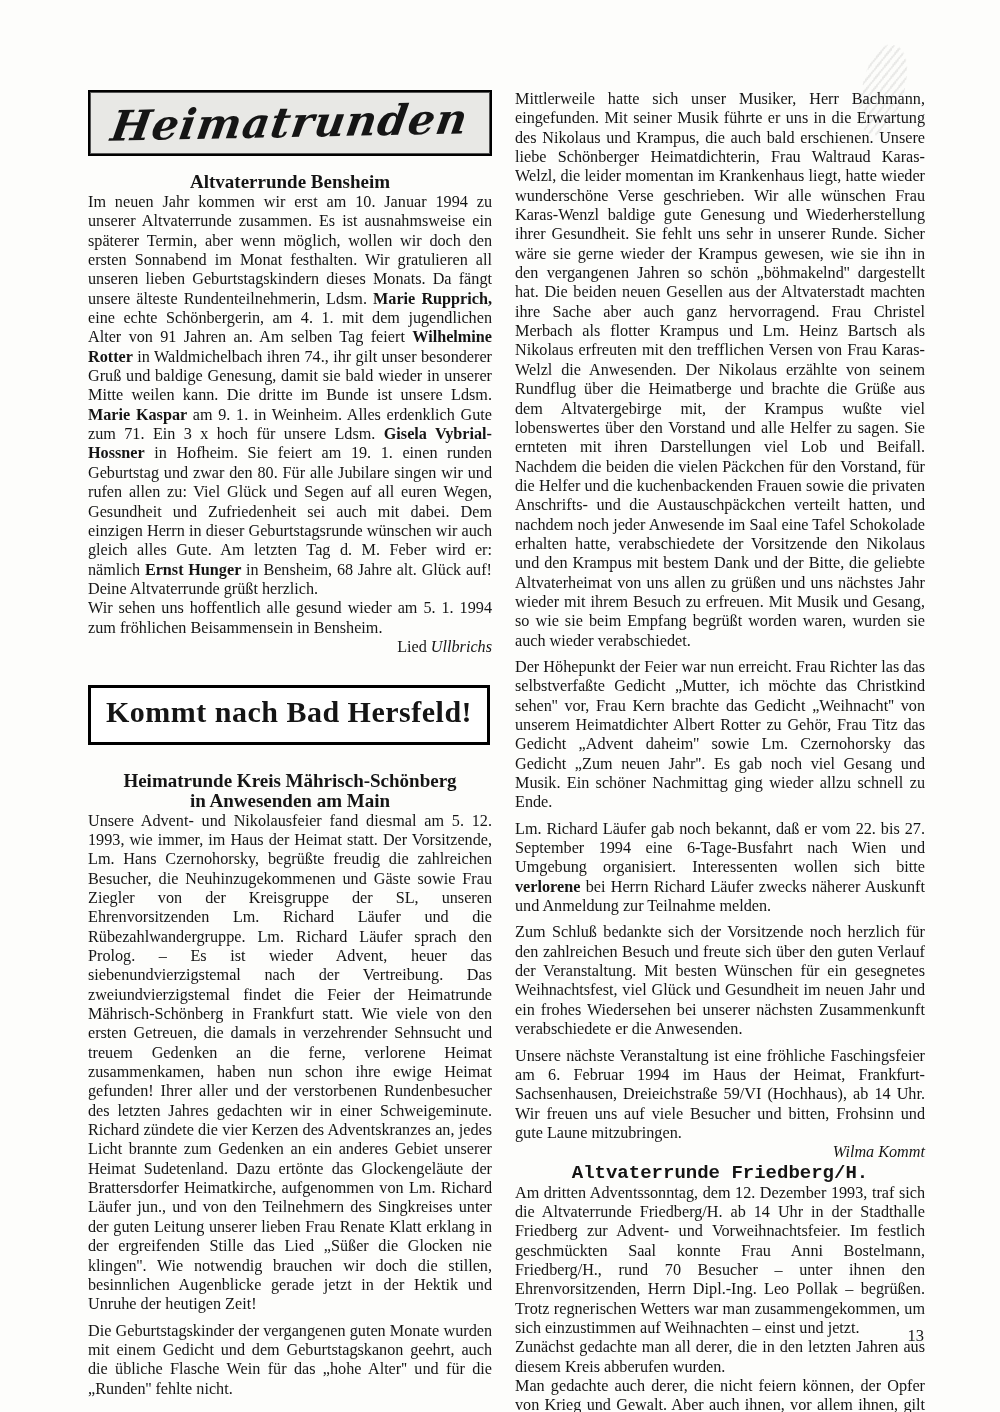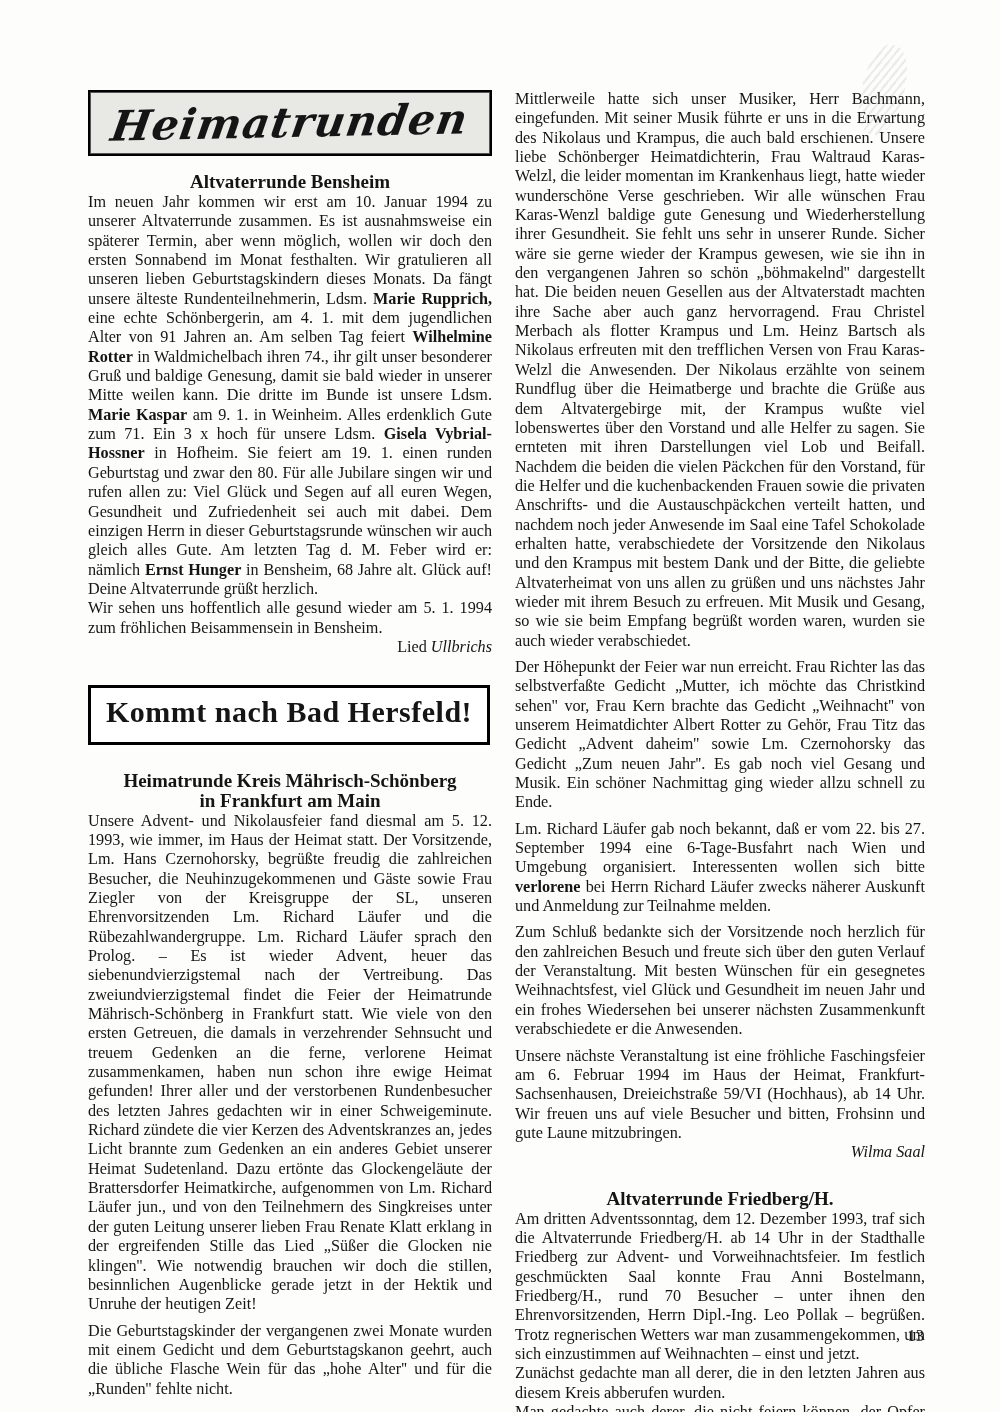--- a/index.html
+++ b/index.html
@@ -41,21 +41,21 @@
     font-size:42px;
     letter-spacing:1px;
     transform:skewX(-10deg) rotate(-1.2deg);
     white-space:nowrap;
   }
 
   .sec-heading{
     text-align:center;font-weight:bold;font-size:19px;
     margin:0 0 1px 0;line-height:20px;
   }
-  .sec-heading.mt{margin-top:26px;}
+  .sec-heading.mt{font-family:Liberation Mono, monospace;}
   .sig-line{text-align:right;}
 
   .banner{
     border:3px solid #000;
     margin:28px 2px 26px 0;
     padding:14px 4px;
     text-align:center;
     background:#fff;
   }
   .banner-text{
@@ -96,36 +96,36 @@
       <p><span>Im neuen Jahr kommen wir erst am 10. Januar 1994 zu unserer Altvaterrunde zusammen. Es ist ausnahmsweise ein späterer Termin, aber wenn möglich, wollen wir doch den ersten Sonnabend im Monat festhalten. Wir gratulieren all unseren lieben Geburtstagskindern dieses Monats. Da fängt unsere älteste Rundenteilnehmerin, Ldsm. </span><b>Marie Rupprich,</b><span> eine echte Schönbergerin, am 4. 1. mit dem jugendlichen Alter von 91 Jahren an. Am selben Tag feiert </span><b>Wilhelmine Rotter</b><span> in Waldmichelbach ihren 74., ihr gilt unser besonderer Gruß und baldige Genesung, damit sie bald wieder in unserer Mitte weilen kann. Die dritte im Bunde ist unsere Ldsm. </span><b>Marie Kaspar</b><span> am 9. 1. in Weinheim. Alles erdenklich Gute zum 71. Ein 3 x hoch für unsere Ldsm. </span><b>Gisela Vybrial-Hossner</b><span> in Hofheim. Sie feiert am 19. 1. einen runden Geburtstag und zwar den 80. Für alle Jubilare singen wir und rufen allen zu: Viel Glück und Segen auf all euren Wegen, Gesundheit und Zufriedenheit sei auch mit dabei. Dem einzigen Herrn in dieser Geburtstagsrunde wünschen wir auch gleich alles Gute. Am letzten Tag d. M. Feber wird er: nämlich </span><b>Ernst Hunger</b><span> in Bensheim, 68 Jahre alt. Glück auf! Deine Altvaterrunde grüßt herzlich.</span></p>
       <p>Wir sehen uns hoffentlich alle gesund wieder am 5. 1. 1994 zum fröhlichen Beisammensein in Bensheim.</p>
       <p class="sig-line"><span>Lied </span><i>Ullbrichs</i></p>
     </section>
 
     <div class="banner">
       <span class="banner-text">Kommt nach Bad Hersfeld!</span>
     </div>
 
     <section>
-      <h3 class="sec-heading"><span>Heimatrunde Kreis Mährisch-Schönberg</span><br><span>in Frankfurt am Main</span></h3>
+      <h3 class="sec-heading"><span>Heimatrunde Kreis Mährisch-Schönberg</span><br><span>in Anwesenden am Main</span></h3>
       <p>Unsere Advent- und Nikolausfeier fand diesmal am 5. 12. 1993, wie immer, im Haus der Heimat statt. Der Vorsitzende, Lm. Hans Czernohorsky, begrüßte freudig die zahlreichen Besucher, die Neuhinzugekommenen und Gäste sowie Frau Ziegler von der Kreisgruppe der SL, unseren Ehrenvorsitzenden Lm. Richard Läufer und die Rübezahlwandergruppe. Lm. Richard Läufer sprach den Prolog. – Es ist wieder Advent, heuer das siebenundvierzigstemal nach der Vertreibung. Das zweiundvierzigstemal findet die Feier der Heimatrunde Mährisch-Schönberg in Frankfurt statt. Wie viele von den ersten Getreuen, die damals in verzehrender Sehnsucht und treuem Gedenken an die ferne, verlorene Heimat zusammenkamen, haben nun schon ihre ewige Heimat gefunden! Ihrer aller und der verstorbenen Rundenbesucher des letzten Jahres gedachten wir in einer Schweigeminute. Richard zündete die vier Kerzen des Adventskranzes an, jedes Licht brannte zum Gedenken an ein anderes Gebiet unserer Heimat Sudetenland. Dazu ertönte das Glockengeläute der Brattersdorfer Heimatkirche, aufgenommen von Lm. Richard Läufer jun., und von den Teilnehmern des Singkreises unter der guten Leitung unserer lieben Frau Renate Klatt erklang in der ergreifenden Stille das Lied „Süßer die Glocken nie klingen''. Wie notwendig brauchen wir doch die stillen, besinnlichen Augenblicke gerade jetzt in der Hektik und Unruhe der heutigen Zeit!</p>
-      <p class="gap">Die Geburtstagskinder der vergangenen zwei Monate wurden mit einem Gedicht und dem Geburtstagskanon geehrt, auch die übliche Flasche Wein für das „hohe Alter'' und für die „Runden'' fehlte nicht.</p>
+      <p class="gap">Die Geburtstagskinder der vergangenen guten Monate wurden mit einem Gedicht und dem Geburtstagskanon geehrt, auch die übliche Flasche Wein für das „hohe Alter'' und für die „Runden'' fehlte nicht.</p>
     </section>
 
   </div>
 
   <div class="col right">
 
     <section>
       <p>Mittlerweile hatte sich unser Musiker, Herr Bachmann, eingefunden. Mit seiner Musik führte er uns in die Erwartung des Nikolaus und Krampus, die auch bald erschienen. Unsere liebe Schönberger Heimatdichterin, Frau Waltraud Karas-Welzl, die leider momentan im Krankenhaus liegt, hatte wieder wunderschöne Verse geschrieben. Wir alle wünschen Frau Karas-Wenzl baldige gute Genesung und Wiederherstellung ihrer Gesundheit. Sie fehlt uns sehr in unserer Runde. Sicher wäre sie gerne wieder der Krampus gewesen, wie sie ihn in den vergangenen Jahren so schön „böhmakelnd'' dargestellt hat. Die beiden neuen Gesellen aus der Altvaterstadt machten ihre Sache aber auch ganz hervorragend. Frau Christel Merbach als flotter Krampus und Lm. Heinz Bartsch als Nikolaus erfreuten mit den trefflichen Versen von Frau Karas-Welzl die Anwesenden. Der Nikolaus erzählte von seinem Rundflug über die Heimatberge und brachte die Grüße aus dem Altvatergebirge mit, der Krampus wußte viel lobenswertes über den Vorstand und alle Helfer zu sagen. Sie ernteten mit ihren Darstellungen viel Lob und Beifall. Nachdem die beiden die vielen Päckchen für den Vorstand, für die Helfer und die kuchenbackenden Frauen sowie die privaten Anschrifts- und die Austauschpäckchen verteilt hatten, und nachdem noch jeder Anwesende im Saal eine Tafel Schokolade erhalten hatte, verabschiedete der Vorsitzende den Nikolaus und den Krampus mit bestem Dank und der Bitte, die geliebte Altvaterheimat von uns allen zu grüßen und uns nächstes Jahr wieder mit ihrem Besuch zu erfreuen. Mit Musik und Gesang, so wie sie beim Empfang begrüßt worden waren, wurden sie auch wieder verabschiedet.</p>
       <p class="gap">Der Höhepunkt der Feier war nun erreicht. Frau Richter las das selbstverfaßte Gedicht „Mutter, ich möchte das Christkind sehen'' vor, Frau Kern brachte das Gedicht „Weihnacht'' von unserem Heimatdichter Albert Rotter zu Gehör, Frau Titz das Gedicht „Advent daheim'' sowie Lm. Czernohorsky das Gedicht „Zum neuen Jahr''. Es gab noch viel Gesang und Musik. Ein schöner Nachmittag ging wieder allzu schnell zu Ende.</p>
       <p class="gap"><span>Lm. Richard Läufer gab noch bekannt, daß er vom 22. bis 27. September 1994 eine 6-Tage-Busfahrt nach Wien und Umgebung organisiert. Interessenten wollen sich bitte </span><b>verlorene</b><span> bei Herrn Richard Läufer zwecks näherer Auskunft und Anmeldung zur Teilnahme melden.</span></p>
       <p class="gap">Zum Schluß bedankte sich der Vorsitzende noch herzlich für den zahlreichen Besuch und freute sich über den guten Verlauf der Veranstaltung. Mit besten Wünschen für ein gesegnetes Weihnachtsfest, viel Glück und Gesundheit im neuen Jahr und ein frohes Wiedersehen bei unserer nächsten Zusammenkunft verabschiedete er die Anwesenden.</p>
       <p class="gap">Unsere nächste Veranstaltung ist eine fröhliche Faschingsfeier am 6. Februar 1994 im Haus der Heimat, Frankfurt-Sachsenhausen, Dreieichstraße 59/VI (Hochhaus), ab 14 Uhr. Wir freuen uns auf viele Besucher und bitten, Frohsinn und gute Laune mitzubringen.</p>
-      <p class="sig-line"><i>Wilma Saal</i></p>
+      <p class="sig-line"><i>Wilma Kommt</i></p>
     </section>
 
     <section>
       <h3 class="sec-heading mt">Altvaterrunde Friedberg/H.</h3>
       <p>Am dritten Adventssonntag, dem 12. Dezember 1993, traf sich die Altvaterrunde Friedberg/H. ab 14 Uhr in der Stadthalle Friedberg zur Advent- und Vorweihnachtsfeier. Im festlich geschmückten Saal konnte Frau Anni Bostelmann, Friedberg/H., rund 70 Besucher – unter ihnen den Ehrenvorsitzenden, Herrn Dipl.-Ing. Leo Pollak – begrüßen. Trotz regnerischen Wetters war man zusammengekommen, um sich einzustimmen auf Weihnachten – einst und jetzt.</p>
       <p>Zunächst gedachte man all derer, die in den letzten Jahren aus diesem Kreis abberufen wurden.</p>
       <p>Man gedachte auch derer, die nicht feiern können, der Opfer von Krieg und Gewalt. Aber auch ihnen, vor allem ihnen, gilt die Weihnachtsbotschaft, die heute ebenso aktuell ist wie vor zweitausend Jahren.</p>
     </section>
 
   </div>

